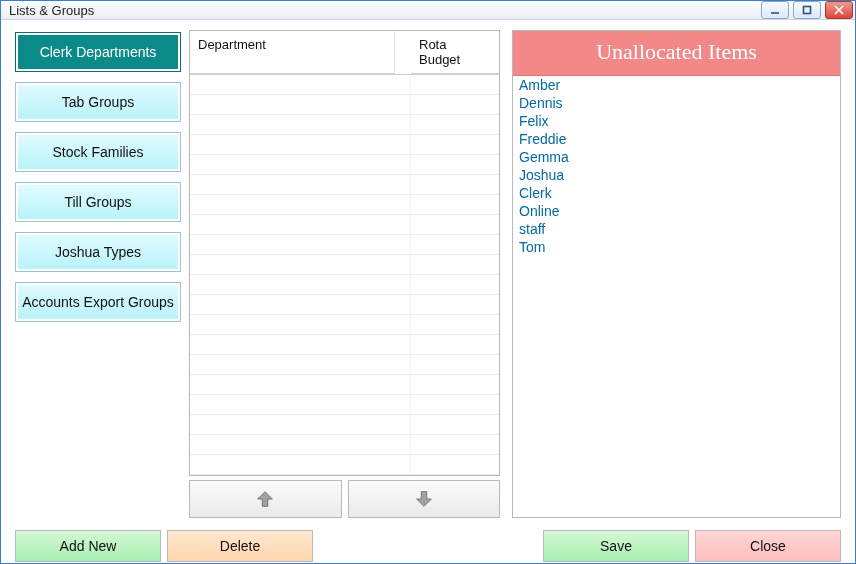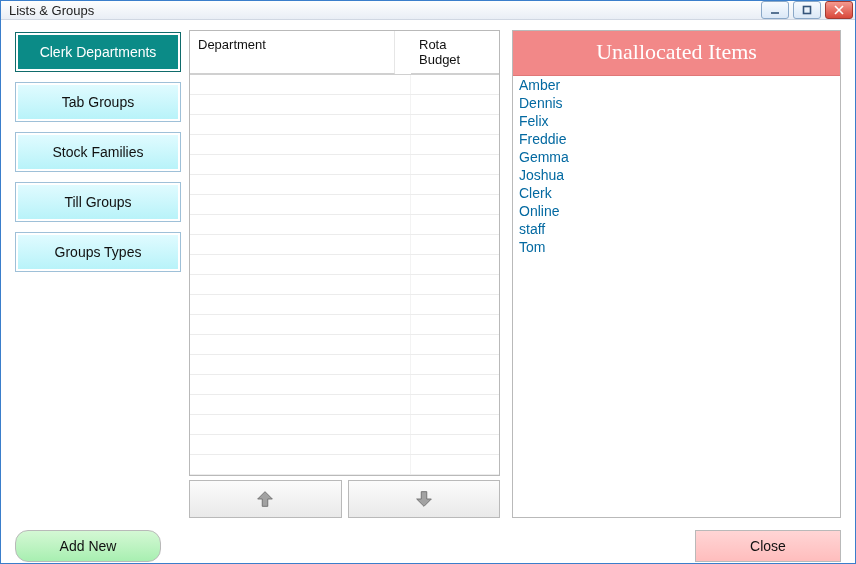--- a/index.html
+++ b/index.html
@@ -178,21 +178,21 @@
   }
   .bottom-row .spacer { flex:1; }
   .bbtn {
     width:146px;
     height:32px;
     border:1px solid #b9b9b9;
     display:flex; align-items:center; justify-content:center;
     font-size:14px;
     color:#111;
   }
-  .bbtn.green  { background: linear-gradient(to bottom,#d4f8d4,#a8efb1); border-radius: 13px; }
+  .bbtn.green  { background: linear-gradient(to bottom,#d4f8d4,#a8efb1); }
   .bbtn.purple { background: linear-gradient(to bottom,#d6d3f6,#beb9ef); }
   .bbtn.orange { background: linear-gradient(to bottom,#ffe7cf,#ffd7ae); }
   .bbtn.pink   { background: linear-gradient(to bottom,#ffd5d5,#ffbdbd); }
 </style>
 </head>
 <body>
 
 <div class="window">
   <div class="titlebar">
     <div class="title">Lists &amp; Groups</div>
@@ -226,21 +226,24 @@
         <div class="nav-btn">
           <div class="nav-btn-inner">Tab Groups</div>
         </div>
         <div class="nav-btn">
           <div class="nav-btn-inner">Stock Families</div>
         </div>
         <div class="nav-btn">
           <div class="nav-btn-inner">Till Groups</div>
         </div>
         <div class="nav-btn">
-          <div class="nav-btn-inner">Groups Types</div>
+          <div class="nav-btn-inner">Joshua Types</div>
+        </div>
+        <div class="nav-btn">
+          <div class="nav-btn-inner">Accounts Export Groups</div>
         </div>
       </div>
 
       <div class="mid-col">
         <div class="grid">
           <div class="grid-head">
             <div class="gh col1">Department</div>
             <div class="gh col2">Rota Budget</div>
           </div>
           <div class="grid-body" id="grid-body">
@@ -353,17 +356,19 @@
             <div>Online</div>
             <div>staff</div>
             <div>Tom</div>
           </div>
       </div>
 
     </div>
 
     <div class="bottom-row">
       <div class="bbtn green">Add New</div>
+      <div class="bbtn orange">Delete</div>
       <div class="spacer"></div>
+      <div class="bbtn green">Save</div>
       <div class="bbtn pink">Close</div>
     </div>
   </div>
 </div>
 
 </body></html>

